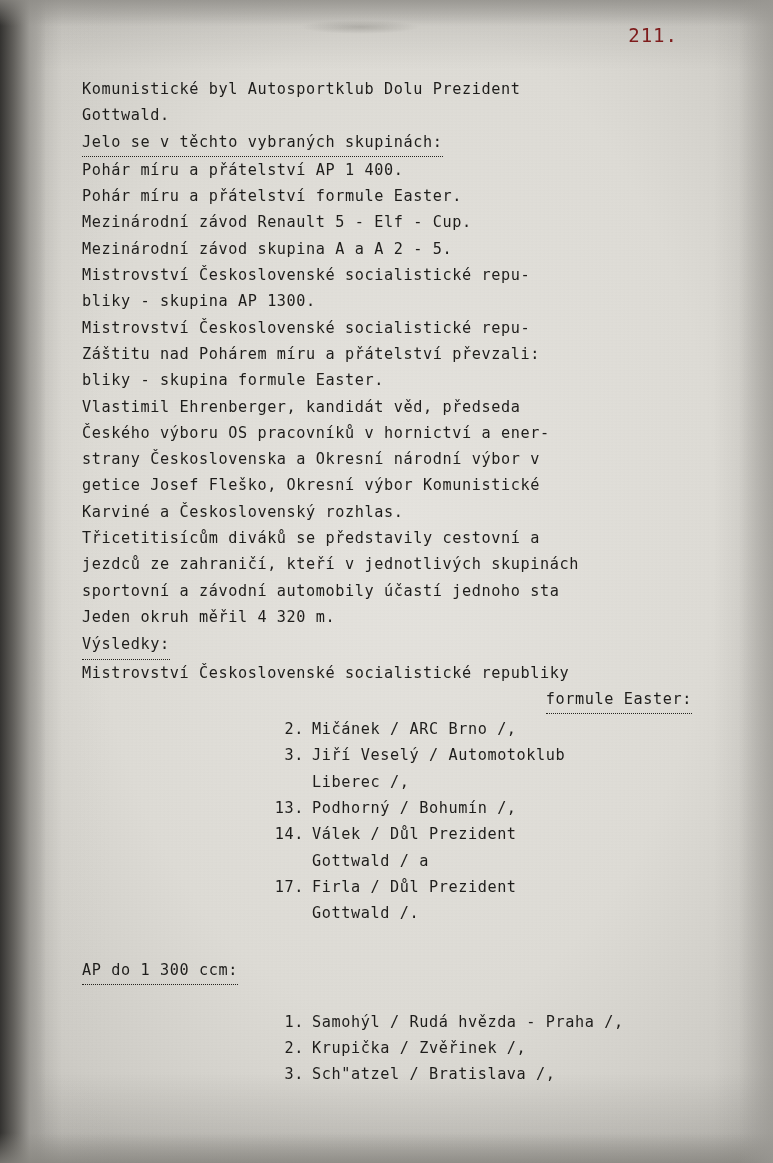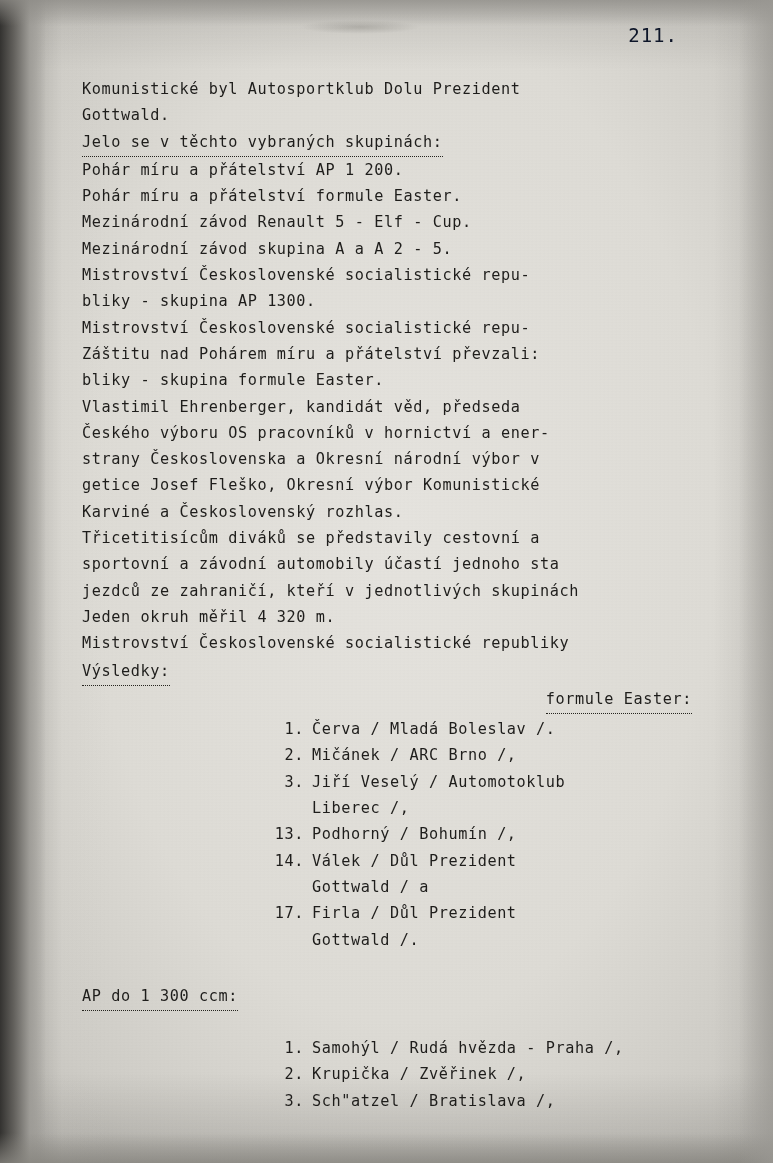--- a/index.html
+++ b/index.html
@@ -39,21 +39,21 @@
     position: absolute;
     inset: 0;
     color: #1d1c1b;
   }
   .page-number {
     position: absolute;
     top: 24px;
     right: 95px;
     font-size: 19px;
     letter-spacing: 1px;
-    color: #0f172a;
+    color: #7f1d1d;
   }
   .body-text {
     position: absolute;
     left: 82px;
     top: 76px;
     width: 610px;
     font-size: 15.2px;
     line-height: 26.3px;
     letter-spacing: 0.6px;
     color: #1f1e1c;
@@ -140,46 +140,45 @@
 
     <div class="page-number">211.</div>
 
     <div class="body-text">
 
       <div class="line">Komunistické byl Autosportklub Dolu Prezident</div>
       <div class="line">Gottwald.</div>
 
       <div class="line"><span class="underline">Jelo se v těchto vybraných skupinách:</span></div>
 
-      <div class="line">Pohár míru a přátelství AP 1 200.</div>
+      <div class="line">Pohár míru a přátelství AP 1 400.</div>
       <div class="line">Pohár míru a přátelství formule Easter.</div>
       <div class="line">Mezinárodní závod Renault 5 - Elf - Cup.</div>
       <div class="line">Mezinárodní závod skupina A a A 2 - 5.</div>
       <div class="line">Mistrovství Československé socialistické repu-</div>
       <div class="line">bliky - skupina AP 1300.</div>
       <div class="line">Mistrovství Československé socialistické repu-</div>
       <div class="line">Záštitu nad Pohárem míru a přátelství převzali:</div>
 
       <div class="line">bliky - skupina formule Easter.</div>
       <div class="line">Vlastimil Ehrenberger, kandidát věd, předseda</div>
       <div class="line">Českého výboru OS pracovníků v hornictví a ener-</div>
       <div class="line">strany Československa a Okresní národní výbor v</div>
       <div class="line">getice Josef Fleško, Okresní výbor Komunistické</div>
       <div class="line">Karviné a Československý rozhlas.</div>
       <div class="line">Třicetitisícům diváků se představily cestovní a</div>
+      <div class="line">jezdců ze zahraničí, kteří v jednotlivých skupinách</div>
       <div class="line">sportovní a závodní automobily účastí jednoho sta</div>
-      <div class="line">jezdců ze zahraničí, kteří v jednotlivých skupinách</div>
       <div class="line">Jeden okruh měřil 4 320 m.</div>
 
+      <div class="line results-head"><span class="underline">Výsledky:</span></div>
       <div class="line">Mistrovství Československé socialistické republiky</div>
-      <div class="line results-head"><span class="underline">Výsledky:</span></div>
       <div class="line subhead"><span class="underline">formule Easter:</span></div>
 
       <div class="list-block">
-        <div class="entry"><span class="num">1.</span><span>Červa / Mladá Boleslav /.</span></div>
         <div class="entry"><span class="num">2.</span><span>Mičánek / ARC Brno /,</span></div>
         <div class="entry"><span class="num">3.</span><span>Jiří Veselý / Automotoklub</span></div>
         <div class="entry cont">Liberec /,</div>
         <div class="entry"><span class="num">13.</span><span>Podhorný / Bohumín /,</span></div>
         <div class="entry"><span class="num">14.</span><span>Válek / Důl Prezident</span></div>
         <div class="entry cont">Gottwald / a</div>
         <div class="entry"><span class="num">17.</span><span>Firla / Důl Prezident</span></div>
         <div class="entry cont">Gottwald /.</div>
       </div>
 

